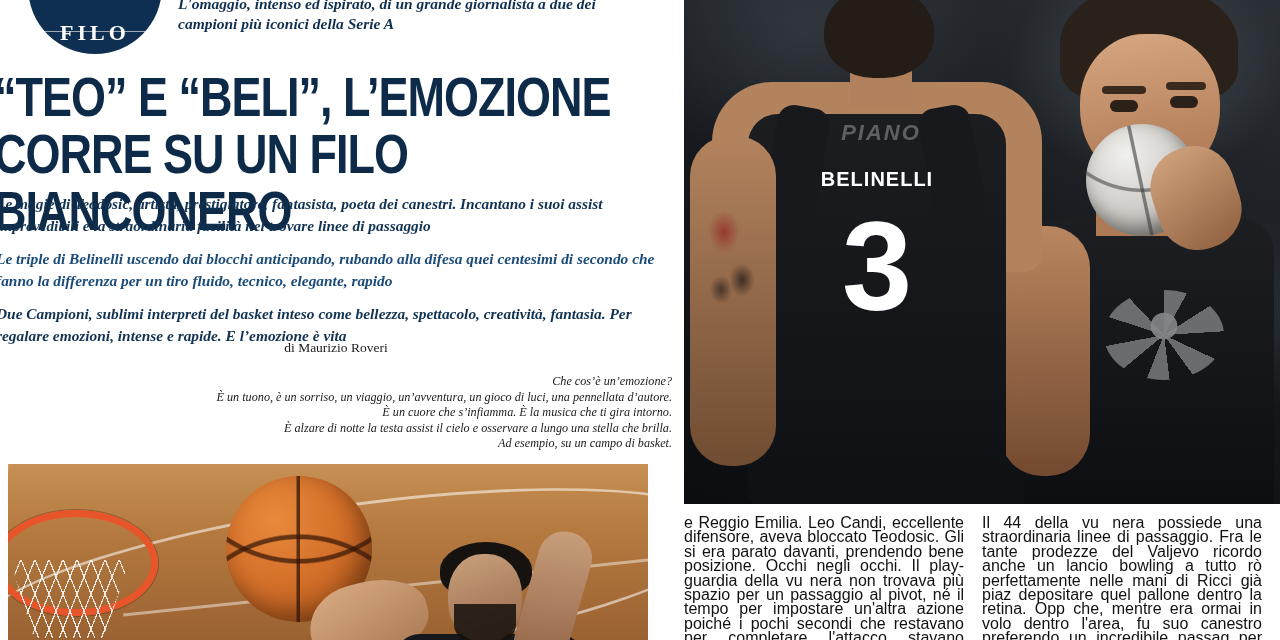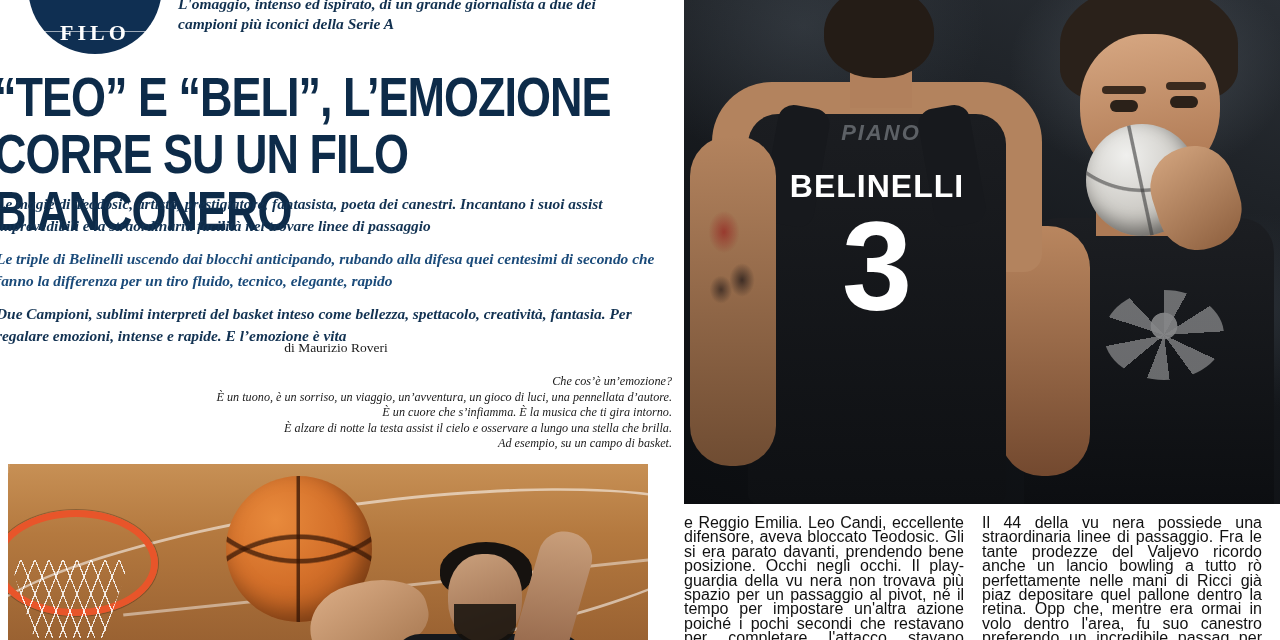--- a/index.html
+++ b/index.html
@@ -170,21 +170,21 @@
   }
   .p1 .strap-l{position:absolute;left:58px;top:120px;width:52px;height:120px;background:#17191d;transform:rotate(10deg);border-radius:16px;}
   .p1 .strap-r{position:absolute;left:214px;top:120px;width:52px;height:120px;background:#17191d;transform:rotate(-10deg);border-radius:16px;}
   .p1 .brand{
     position:absolute;left:74px;top:134px;width:190px;text-align:center;
     color:#5d6166;font-weight:bold;font-size:22px;letter-spacing:2px;
     font-family:"Liberation Sans", sans-serif;font-style:italic;
   }
   .p1 .name{
     position:absolute;left:38px;top:182px;width:254px;text-align:center;
-    color:#ffffff;font-weight:bold;font-size:32px;letter-spacing:1px;
+    color:#ffffff;font-weight:bold;font-size:20px;letter-spacing:1px;
   }
   .p1 .number{
     position:absolute;left:38px;top:218px;width:254px;text-align:center;
     color:#ffffff;font-weight:bold;font-size:126px;line-height:126px;
     font-family:"Liberation Sans", sans-serif;
   }
   .p1 .armL{
     position:absolute;left:-22px;top:150px;width:86px;height:330px;border-radius:40px;
     background:linear-gradient(180deg,#b3835e,#6f4c32);
   }

